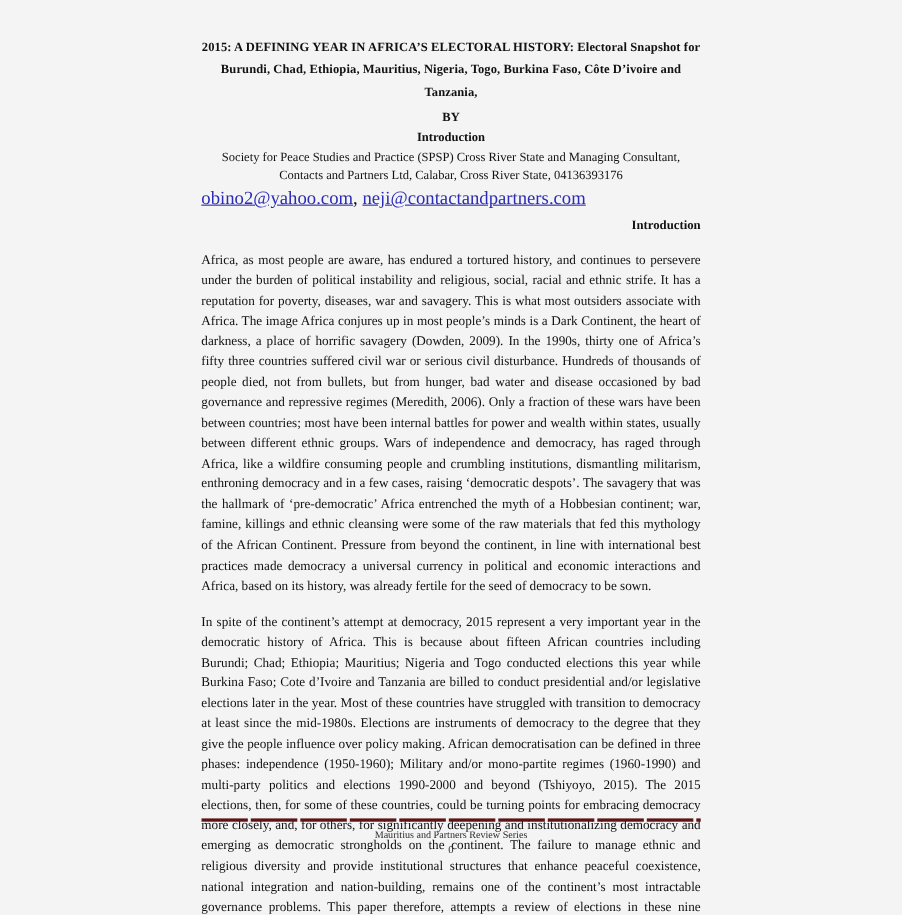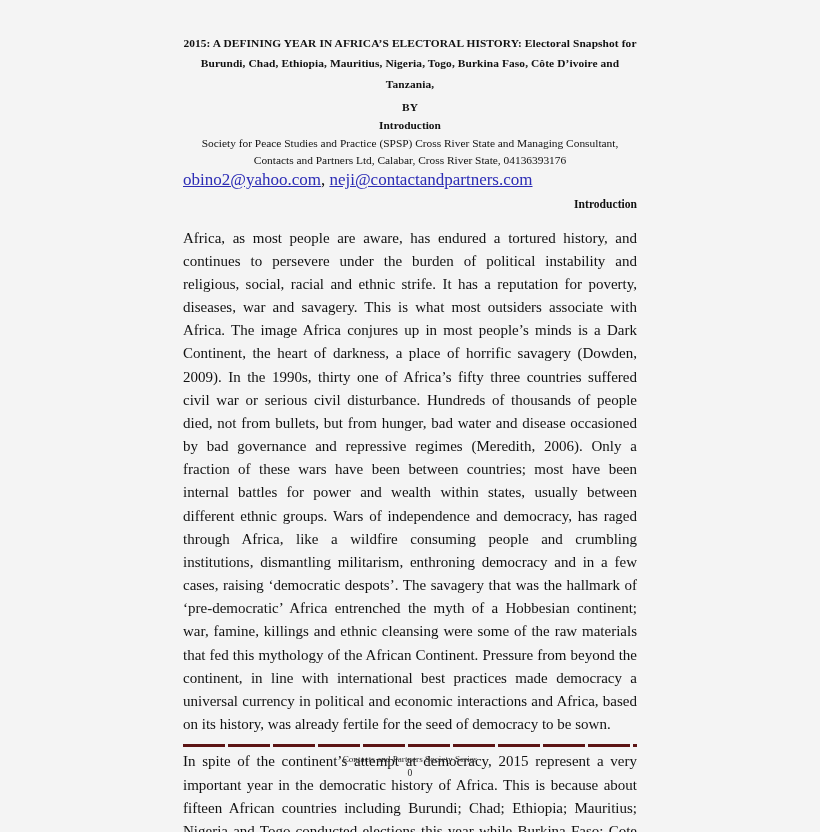--- a/index.html
+++ b/index.html
@@ -84,21 +84,21 @@
     margin: 4px 0 0 0;
     line-height: 1.45;
     text-align: right;
   }
 
   
   .body-copy {
     margin-top: 13px;
   }
   .body-copy p {
-    font-size: 15px;
+    font-size: 12px;
     line-height: 1.545;
     text-align: justify;
     text-justify: inter-word;
     margin: 0 0 14px 0;
     hyphens: none;
   }
   .body-copy p:last-child {
     margin-bottom: 0;
   }
 
@@ -167,18 +167,18 @@
     <div class="body-copy">
       <p>Africa, as most people are aware, has endured a tortured history, and continues to persevere under the burden of political instability and religious, social, racial and ethnic strife. It has a reputation for poverty, diseases, war and savagery. This is what most outsiders associate with Africa. The image Africa conjures up in most people’s minds is a Dark Continent, the heart of darkness, a place of horrific savagery (Dowden, 2009). In the 1990s, thirty one of Africa’s fifty three countries suffered civil war or serious civil disturbance. Hundreds of thousands of people died, not from bullets, but from hunger, bad water and disease occasioned by bad governance and repressive regimes (Meredith, 2006). Only a fraction of these wars have been between countries; most have been internal battles for power and wealth within states, usually between different ethnic groups. Wars of independence and democracy, has raged through Africa, like a wildfire consuming people and crumbling institutions, dismantling militarism, enthroning democracy and in a few cases, raising ‘democratic despots’. The savagery that was the hallmark of ‘pre-democratic’ Africa entrenched the myth of a Hobbesian continent; war, famine, killings and ethnic cleansing were some of the raw materials that fed this mythology of the African Continent. Pressure from beyond the continent, in line with international best practices made democracy a universal currency in political and economic interactions and Africa, based on its history, was already fertile for the seed of democracy to be sown.</p>
       <p>In spite of the continent’s attempt at democracy, 2015 represent a very important year in the democratic history of Africa. This is because about fifteen African countries including Burundi; Chad; Ethiopia; Mauritius; Nigeria and Togo conducted elections this year while Burkina Faso; Cote d’Ivoire and Tanzania are billed to conduct presidential and/or legislative elections later in the year. Most of these countries have struggled with transition to democracy at least since the mid-1980s. Elections are instruments of democracy to the degree that they give the people influence over policy making. African democratisation can be defined in three phases: independence (1950-1960); Military and/or mono-partite regimes (1960-1990) and multi-party politics and elections 1990-2000 and beyond (Tshiyoyo, 2015). The 2015 elections, then, for some of these countries, could be turning points for embracing democracy more closely, and, for others, for significantly deepening and institutionalizing democracy and emerging as democratic strongholds on the continent. The failure to manage ethnic and religious diversity and provide institutional structures that enhance peaceful coexistence, national integration and nation-building, remains one of the continent’s most intractable governance problems. This paper therefore, attempts a review of elections in these nine countries in the contexts of their history, political environment, critical actors, issues and suggestions for improvement. Though elections in these countries offer an opportunity for the deepening of democratic governance on the continent, a number of these elections are taking place in countries with a history of war.</p>
     </div>
 
   </div>
 
   <div class="footer">
     <div class="footer-rule"></div>
     <div class="footer-text">
-      <div>Contacts and Partners Society Series</div>
+      <div>Mauritius and Partners Review Series</div>
       <div class="footer-page-number">0</div>
     </div>
   </div>
 
 </div>
 
 </body></html>

